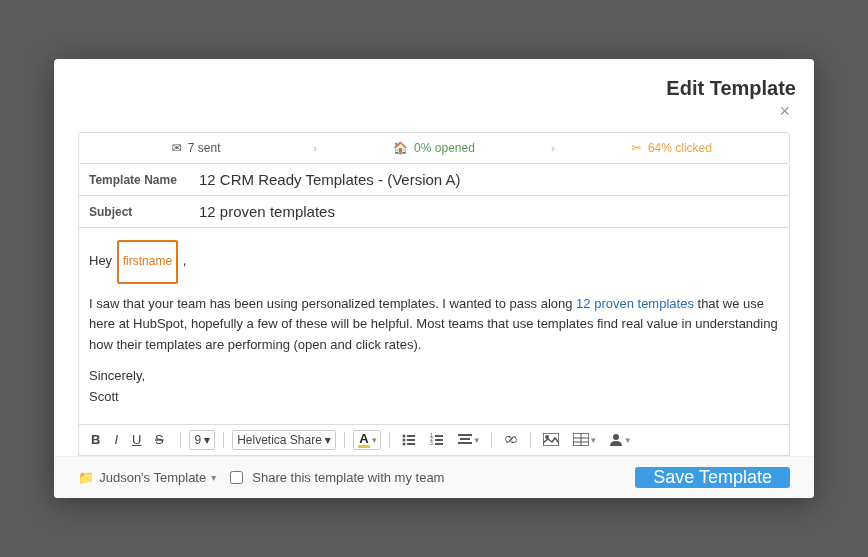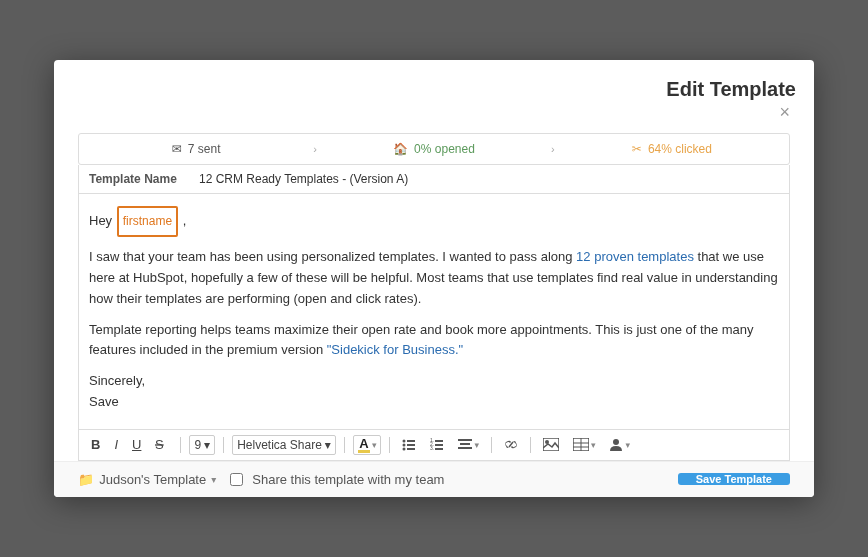--- a/index.html
+++ b/index.html
@@ -95,39 +95,39 @@
       padding: 7px 10px;
     }
     .field-label {
       font-size: 12px;
       font-weight: 600;
       color: #555;
       width: 110px;
       flex-shrink: 0;
     }
     .field-value {
-      font-size: 12px;
+      font-size: 15px;
       color: #333;
     }
 
     
     .email-body {
       border: 1px solid #ddd;
       border-top: none;
       padding: 12px 10px;
       font-size: 13px;
       color: #333;
       line-height: 1.6;
     }
     .firstname-tag {
       display: inline-block;
       border: 2px solid #e07820;
       color: #e07820;
       border-radius: 2px;
-      padding: 4px 4px;
+      padding: 10px 4px;
       font-size: 12px;
       font-weight: 500;
       margin: 0 1px;
     }
     .link-blue { color: #2b6cb0; text-decoration: none; }
 
     .email-para { margin-bottom: 10px; }
     .email-para:last-child { margin-bottom: 4px; }
 
     
@@ -236,22 +236,22 @@
       color: #555;
       cursor: pointer;
     }
     .share-checkbox input { cursor: pointer; }
     .save-btn {
       background: #3b9de3;
       color: #fff;
       border: none;
       border-radius: 3px;
       padding: 0 18px;
-      font-size: 11px;
-      font-weight: 700;
+      font-size: 18px;
+      font-weight: 400;
       cursor: pointer;
     }
   </style>
 </head>
 <body>
 
 <div class="overlay">
   <div class="modal">
 
     <div class="modal-header">
@@ -276,39 +276,39 @@
           <span>✂</span>
           <span>64% clicked</span>
         </div>
       </div>
 
       <div class="field-row">
         <span class="field-label">Template Name</span>
         <span class="field-value">12 CRM Ready Templates - (Version A)</span>
       </div>
 
+      <div class="field-row">
+        <span class="field-label">Subject</span>
+        <span class="field-value">12 proven templates</span>
+      </div>
 
       <div class="email-body">
         <p class="email-para">
           <span>Hey</span>
           <span class="firstname-tag">firstname</span>
           <span>,</span>
         </p>
         <p class="email-para">
           <span>I saw that your team has been using personalized templates. I wanted to pass along</span>
           <a class="link-blue">12 proven templates</a>
           <span>that we use here at HubSpot, hopefully a few of these will be helpful. Most teams that use templates find real value in understanding how their templates are performing (open and click rates).</span>
         </p>
         <p class="email-para">
-          <span>Template reporting helps teams maximize their open rate and book more appointments. This is just one of the many features included in the premium version </span>
-          <a class="link-blue">"Sidekick for Business."</a>
-        </p>
-        <p class="email-para">
           <span>Sincerely,</span><br>
-          <span>Save</span>
+          <span>Scott</span>
         </p>
       </div>
 
       <div class="toolbar">
         <button class="toolbar-btn bold">B</button>
         <button class="toolbar-btn italic">I</button>
         <button class="toolbar-btn underline">U</button>
         <button class="toolbar-btn">
           <svg width="13" height="13" viewBox="0 0 13 13">
             <text x="0" y="11" font-size="13" fill="#444" text-decoration="line-through">S</text>

